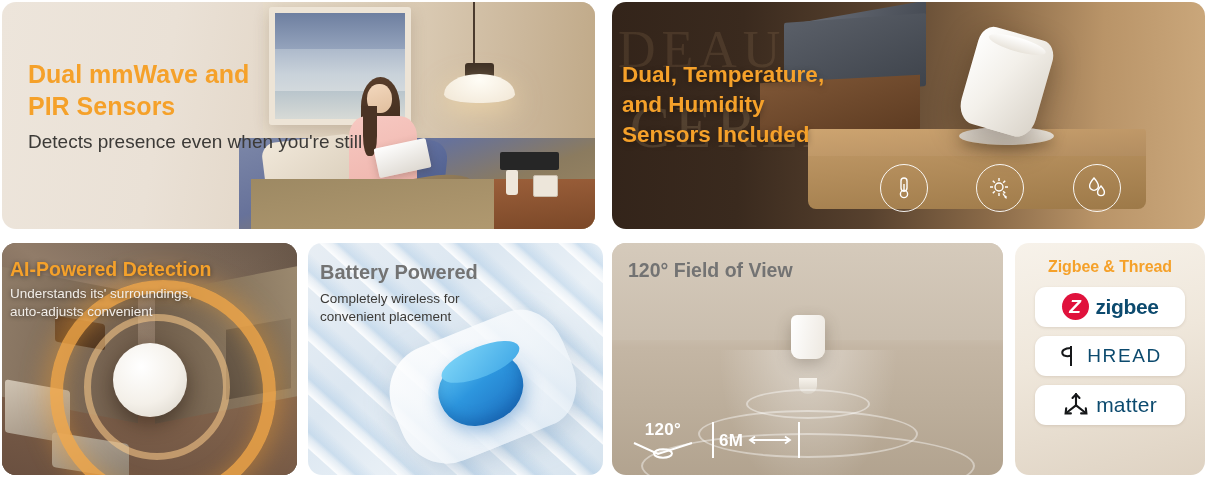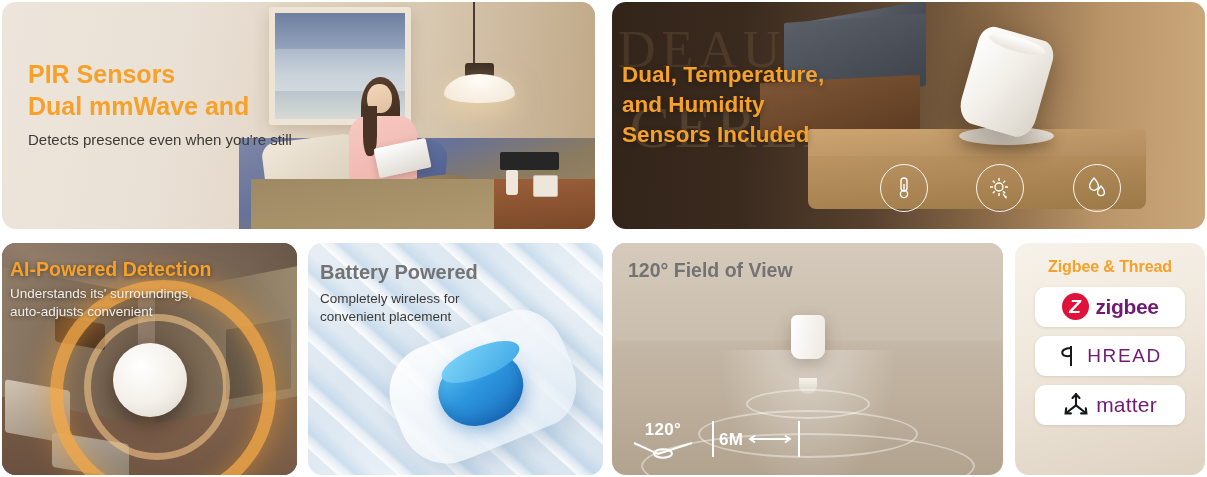--- a/index.html
+++ b/index.html
@@ -148,53 +148,53 @@
     box-shadow:0 6px 16px rgba(70,55,40,.3);}
   .fov-dev-lens{position:absolute;left:50%;top:58%;margin-left:-9px;width:18px;height:16px;
     background:linear-gradient(180deg,#F7F3EC,#D9D2C7);border-radius:0 0 50% 50%;}
   .fov-cone{position:absolute;left:50%;border-radius:50%;transform:translateX(-50%);
     border:2px solid rgba(255,255,255,.42);}
   .fov-c1{top:63%;width:120px;height:26px;}
   .fov-c2{top:72%;width:216px;height:44px;}
   .fov-c3{top:82%;width:330px;height:62px;}
   .fov-glow{position:absolute;left:50%;top:46%;margin-left:-90px;width:180px;height:150px;
     background:radial-gradient(ellipse at 50% 0%,rgba(255,255,255,.42),rgba(255,255,255,0) 70%);}
-  .fov-badges{position:absolute;left:20px;bottom:16px;display:flex;align-items:flex-start;gap:18px;}
+  .fov-badges{position:absolute;left:20px;bottom:16px;display:flex;align-items:center;gap:18px;}
   .badge-val{font-size:17px;font-weight:bold;color:#ffffff;letter-spacing:.3px;line-height:1;}
   .badge-angle{display:flex;flex-direction:column;align-items:center;gap:3px;}
   .badge-dist{display:flex;align-items:center;gap:5px;}
   .dist-bar{width:2px;height:36px;background:#ffffff;}
   .dist-mid{display:flex;flex-direction:row;align-items:center;gap:4px;}
 
   
   #p-proto{left:1015px;top:243px;width:190px;height:232px;
     background:linear-gradient(165deg,#F7F2EA 0%,#EFE7DB 45%,#DED2C2 100%);
     display:flex;flex-direction:column;align-items:center;padding-top:14px;box-sizing:border-box;}
   .proto-title{font-size:16px;font-weight:bold;color:#F5A12A;text-align:center;line-height:1.22;
     letter-spacing:-.1px;}
   .chips{margin-top:10px;display:flex;flex-direction:column;gap:9px;align-items:center;}
   .chip{width:150px;height:40px;background:#FFFFFF;border-radius:11px;
     display:flex;align-items:center;justify-content:center;gap:7px;
     box-shadow:0 1px 3px rgba(120,100,80,.18);}
-  .chip-text{font-size:21px;font-weight:bold;color:#701a75;letter-spacing:-.4px;}
+  .chip-text{font-size:21px;font-weight:bold;color:#0c4a6e;letter-spacing:-.4px;}
   .chip-text.thread{font-weight:normal;letter-spacing:1.6px;font-size:19px;}
   .chip-text.matter{font-weight:normal;letter-spacing:.2px;font-size:21px;}
   .zig-mark{width:27px;height:27px;border-radius:50%;background:#E0123C;
     display:flex;align-items:center;justify-content:center;}
   .zig-mark span{color:#fff;font-size:19px;font-weight:bold;font-style:italic;line-height:1;}
 
   
   .copy{position:absolute;z-index:5;}
   .h-orange{color:#F5A12A;font-weight:bold;}
   .h-dark{color:#737373;font-weight:bold;}
   .sub-dark{color:#3C3A37;}
   .sub-light{color:#F2EEE9;}
   #c-mmwave{left:28px;top:58px;}
   #c-mmwave .h{font-size:25px;line-height:1.28;}
-  #c-mmwave .s{font-size:15px;margin-top:9px;}
+  #c-mmwave .s{font-size:19px;margin-top:9px;}
   #c-sensors{left:622px;top:60px;}
   #c-sensors .h{font-size:22.5px;line-height:1.33;text-shadow:0 2px 6px rgba(0,0,0,.35);}
   #c-ai{left:10px;top:258px;}
   #c-ai .h{font-size:19.5px;line-height:1.2;text-shadow:0 1px 5px rgba(0,0,0,.45);}
   #c-ai .s{font-size:13.5px;line-height:1.3;margin-top:4px;text-shadow:0 1px 4px rgba(0,0,0,.5);}
   #c-battery{left:320px;top:260px;}
   #c-battery .h{font-size:20px;line-height:1.2;}
   #c-battery .s{font-size:13.5px;line-height:1.32;margin-top:6px;}
   #c-fov{left:628px;top:259px;}
   #c-fov .h{font-size:19.5px;line-height:1.2;}
@@ -224,22 +224,22 @@
       <div class="bd-book"></div>
       <div class="bd-pillow3"></div>
       <div class="bd-blanket"></div>
       <div class="bd-nightstand"></div>
       <div class="bd-tv"></div>
       <div class="bd-bottle"></div>
       <div class="bd-clock"></div>
     </div>
   </div>
   <div class="copy" id="c-mmwave">
+    <div class="h h-orange">Dual mmWave and</div>
     <div class="h h-orange">PIR Sensors</div>
-    <div class="h h-orange">Dual mmWave and</div>
     <div class="s sub-dark">Detects presence even when you're still</div>
   </div>
 
   <div class="panel" id="p-sensors">
     <div class="bk-letters">DEAUX</div>
     <div class="bk-letters2">CEREAL</div>
     <div class="bk-boxA-top"></div>
     <div class="bk-boxA"></div>
     <div class="bk-boxB"></div>
     <div class="bk-shelf"></div>

